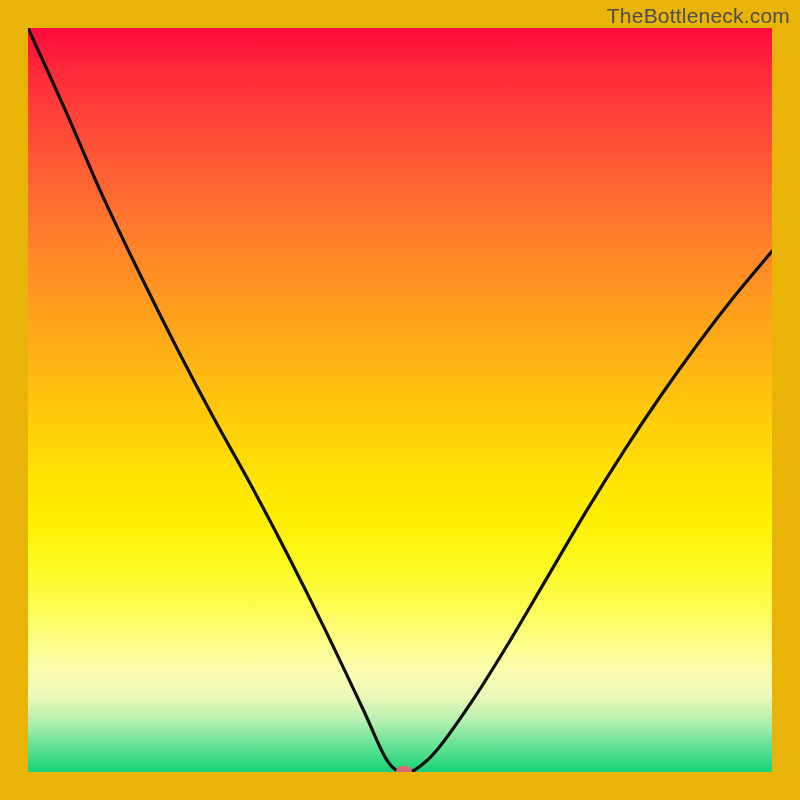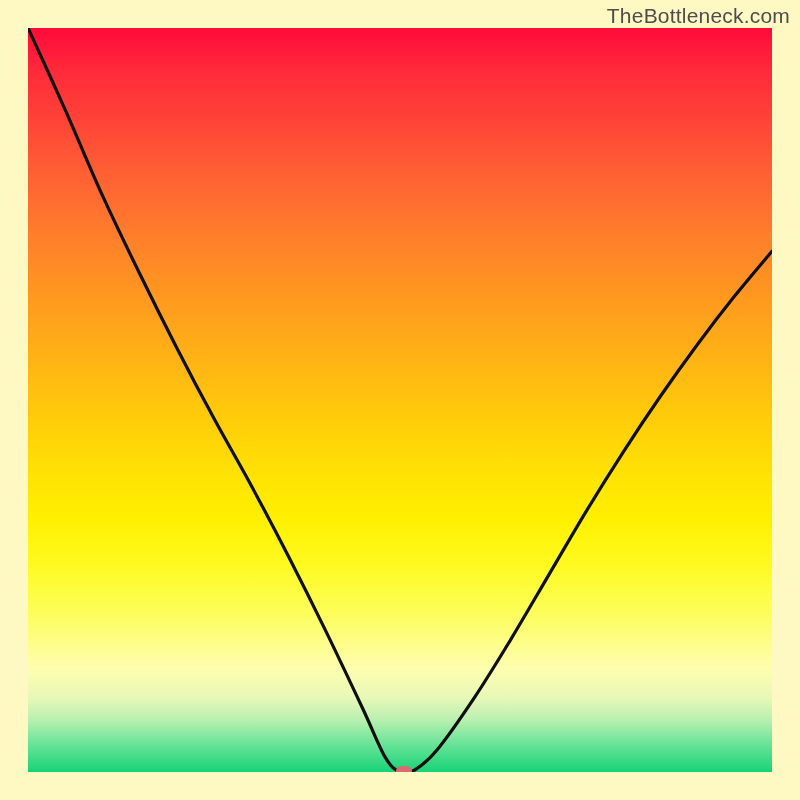--- a/index.html
+++ b/index.html
@@ -8,21 +8,21 @@
     width: 800px;
     height: 800px;
     background: #000;
     overflow: hidden;
     font-family: Arial, Helvetica, sans-serif;
   }
   .frame {
     position: relative;
     width: 800px;
     height: 800px;
-    background: #fef9c3;
+    background: #eab308;
   }
   .plot {
     position: absolute;
     left: 28px;
     top: 28px;
     width: 744px;
     height: 744px;
     overflow: hidden;
   }
   .gradient {

